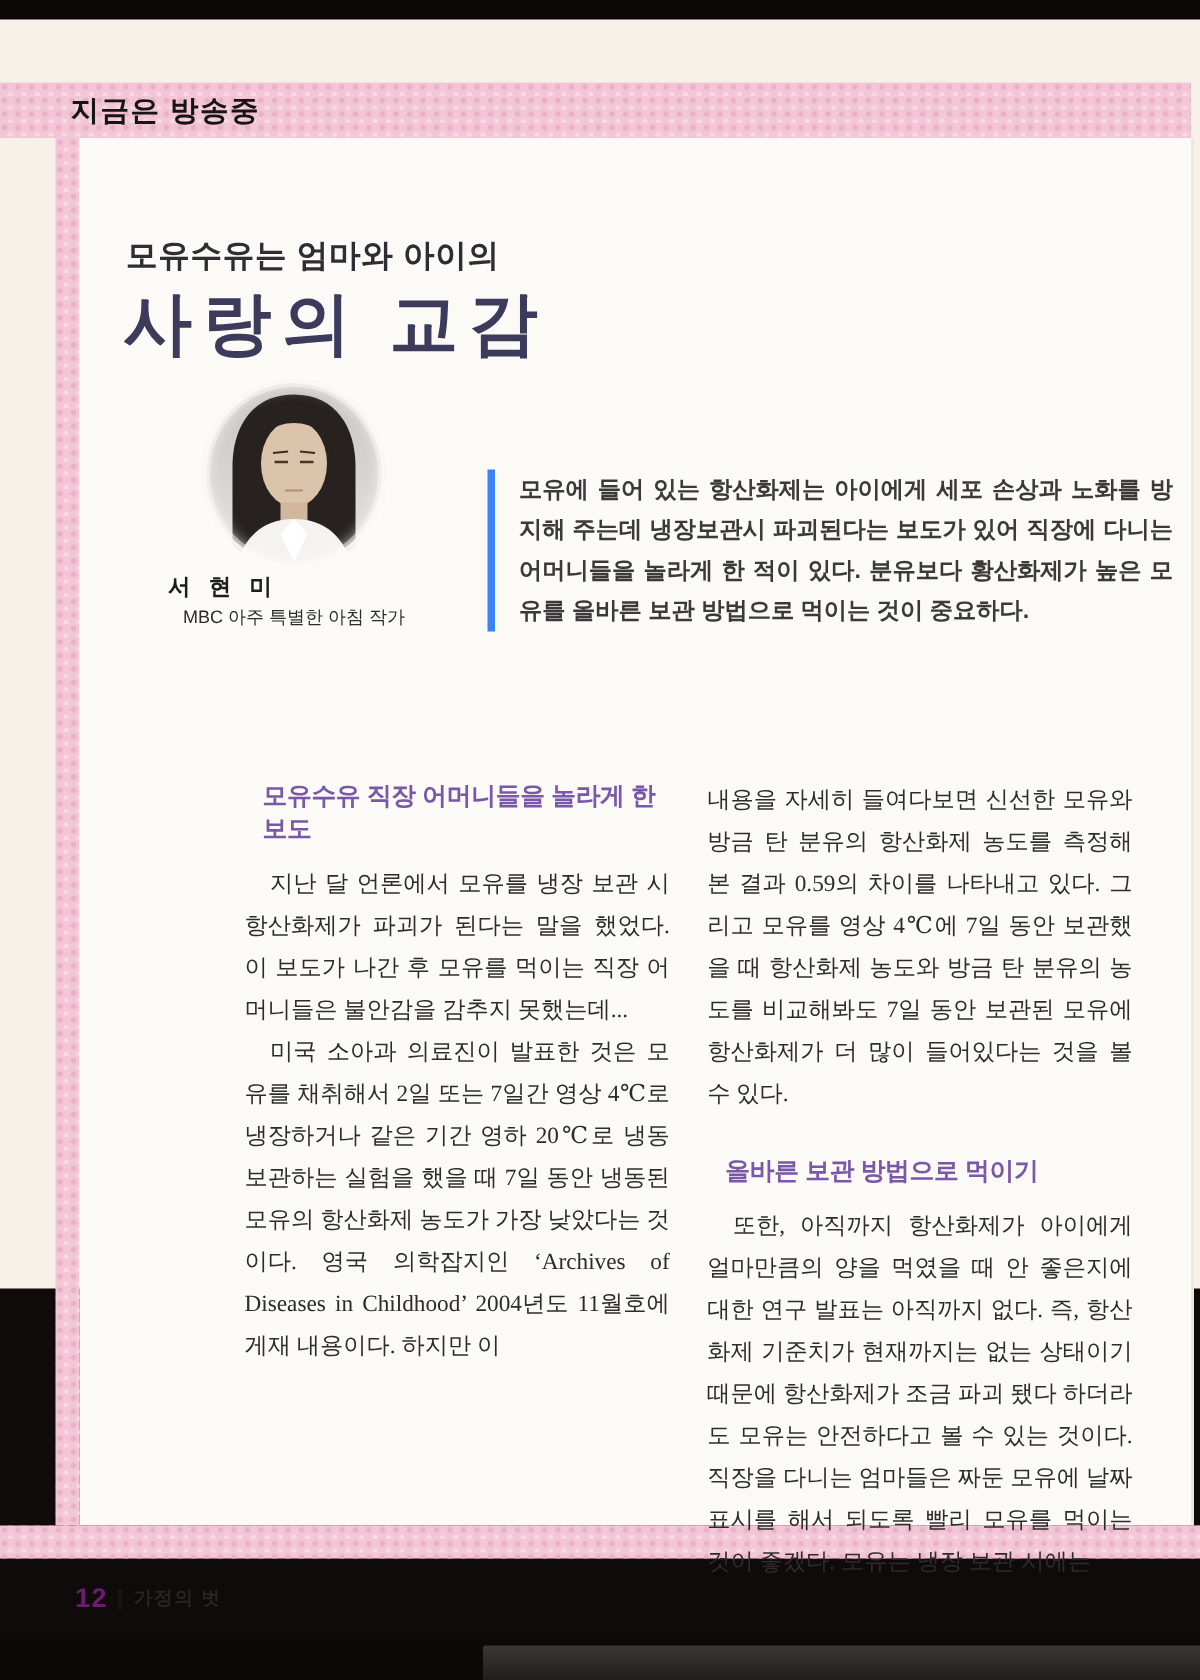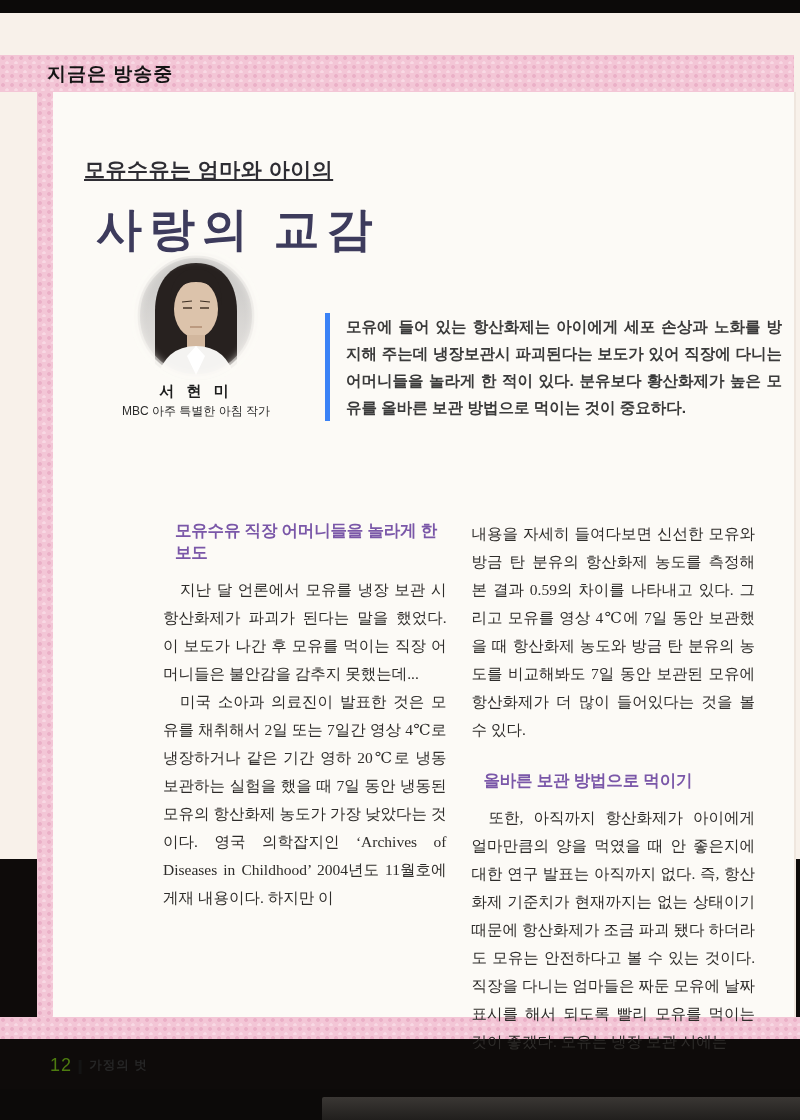--- a/index.html
+++ b/index.html
@@ -23,66 +23,66 @@
     background-size:9px 9px;
   }
   .band-top{position:absolute;left:0;top:42px;width:794px;height:37px;}
   .strip-left{position:absolute;left:37px;top:79px;width:16px;height:925px;}
   .band-bottom{position:absolute;left:0;top:1004px;width:800px;height:22px;}
   .content-white{position:absolute;left:53px;top:79px;width:741px;height:925px;
     background:#fcfaf6;border-right:2px solid #efe6de;}
   .tagline{position:absolute;left:47px;top:48px;font-size:19px;font-weight:bold;
     color:#151515;letter-spacing:1px;}
   .kicker{position:absolute;left:84px;top:143px;font-size:21px;font-weight:bold;
-    color:#2e2d33;letter-spacing:0.5px;text-decoration:underline;}
+    color:#2e2d33;letter-spacing:0.5px;}
   .title{position:absolute;left:80px;top:170px;font-size:46px;font-weight:600;
     color:#3d3b5c;letter-spacing:7px;
     font-family:"Liberation Serif","DejaVu Serif",serif;}
   .photo-wrap{position:absolute;left:132px;top:238px;width:128px;height:130px;}
   .photo-wrap .soft-edge{position:absolute;left:0;top:0;width:128px;height:130px;
     border-radius:50%;box-shadow:inset 0 0 10px 5px #fcfaf6;}
-  .author-name{position:absolute;left:112px;top:369px;width:168px;text-align:center;
+  .author-name{position:absolute;left:112px;top:369px;width:168px;
     font-size:15px;font-weight:bold;color:#1d1d1d;letter-spacing:4px;}
   .author-credit{position:absolute;left:85px;top:390px;width:222px;text-align:center;
     font-size:12px;color:#2b2b2b;}
   .lead{position:absolute;left:325px;top:300px;width:436px;
     border-left:5px solid #3b82f6;padding-left:16px;
     font-size:15.5px;font-weight:bold;color:#3a3a3a;line-height:27px;
     text-align:justify;}
   .columns{position:absolute;left:163px;top:507px;width:592px;display:flex;gap:25px;}
   .col{width:288px;}
   .col h3{margin:0 0 12px 0;padding-left:12px;font-size:16.5px;font-weight:bold;
     color:#7a57a8;letter-spacing:-0.2px;}
   .col h3.second{margin-top:26px;}
   .col p{margin:0;font-size:15.5px;line-height:28px;color:#2e2c2a;
     text-align:justify;text-indent:17px;
     font-family:"Liberation Serif","DejaVu Serif",serif;}
   .col p.no-indent{text-indent:0;}
   .page-footer{position:absolute;left:50px;top:1042px;display:flex;align-items:center;}
-  .page-footer .num{font-size:18px;font-weight:normal;color:#4d7c0f;letter-spacing:1px;}
+  .page-footer .num{font-size:18px;font-weight:bold;color:#701a75;letter-spacing:1px;}
   .page-footer .sep{font-size:15px;font-weight:bold;color:#141414;margin:0 7px 0 6px;
     transform:scaleX(1.6);}
   .page-footer .pub{font-size:12.5px;font-weight:bold;color:#262626;letter-spacing:1px;}
 </style>
 </head>
 <body>
 
 <div class="scan-edge top"></div>
 
 <div class="page">
 
   <div class="band-top pink-pattern"></div>
   <div class="strip-left pink-pattern"></div>
   <div class="content-white"></div>
   <div class="band-bottom pink-pattern"></div>
 
   <div class="tagline">지금은 방송중</div>
 
   <div class="kicker">모유수유는 엄마와 아이의</div>
-  <h1 class="title" style="margin:16px;position:absolute;">사랑의 교감</h1>
+  <h1 class="title" style="margin:2px;position:absolute;">사랑의 교감</h1>
 
   <div class="photo-wrap">
     <svg viewBox="0 0 128 130" width="128" height="130">
       <defs>
         <clipPath id="ovalClip">
             <ellipse cx="64" cy="65" rx="62" ry="64"></ellipse>
           </clipPath>
         <linearGradient id="bgGrad" x1="0" y1="0" x2="0" y2="1">
           <stop offset="0" stop-color="#c6c5c3"></stop>
           <stop offset="1" stop-color="#e7e4e1"></stop>

